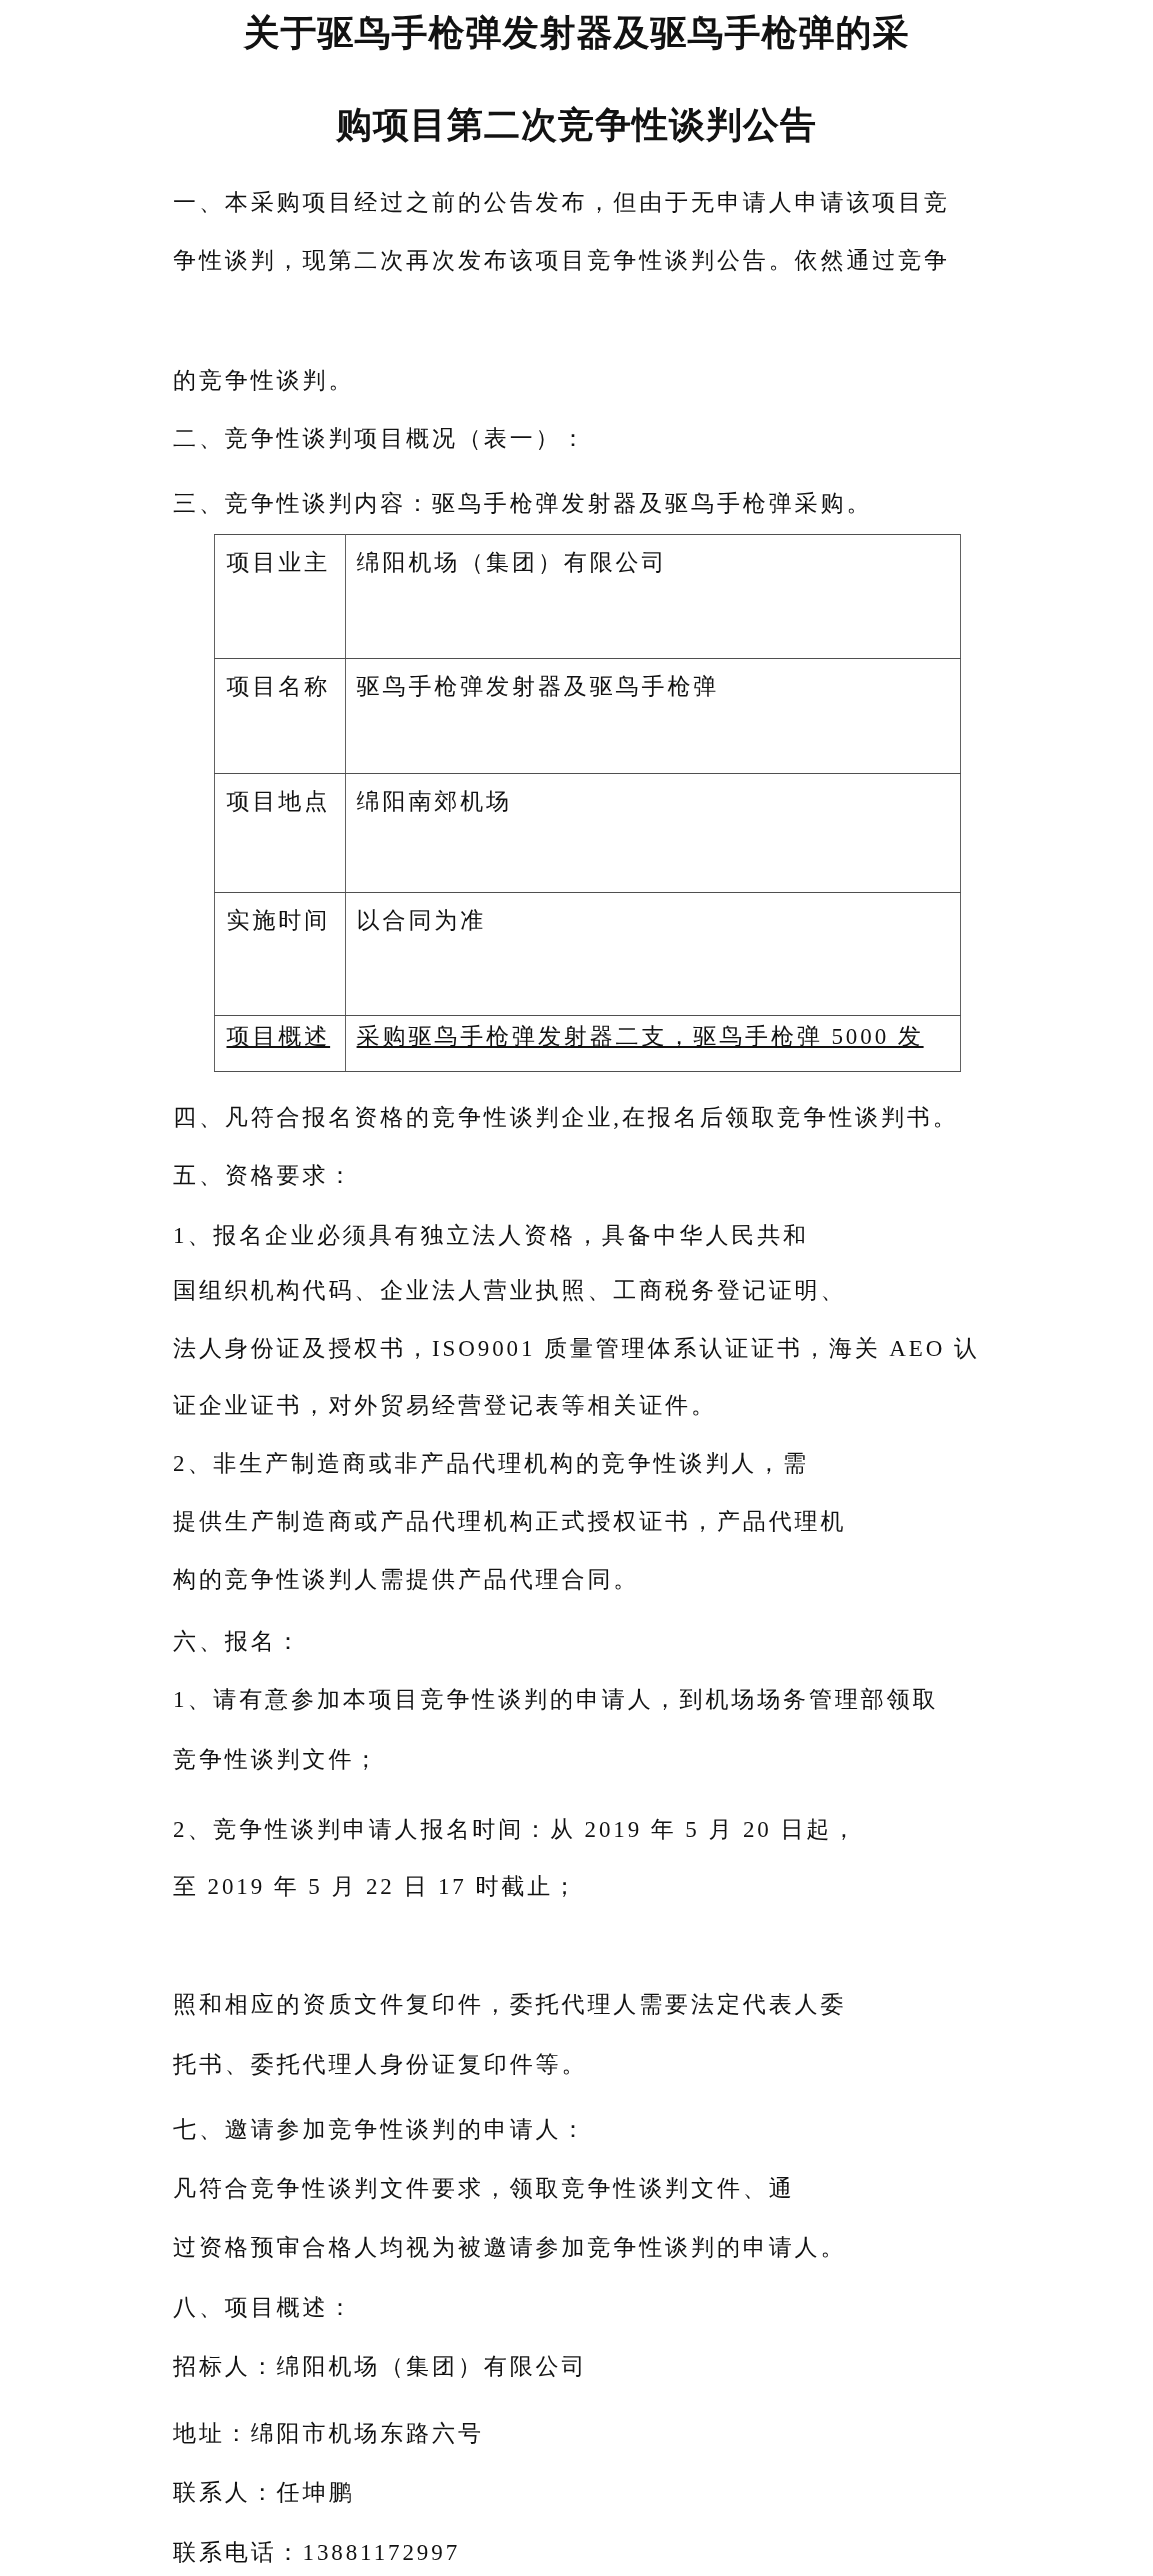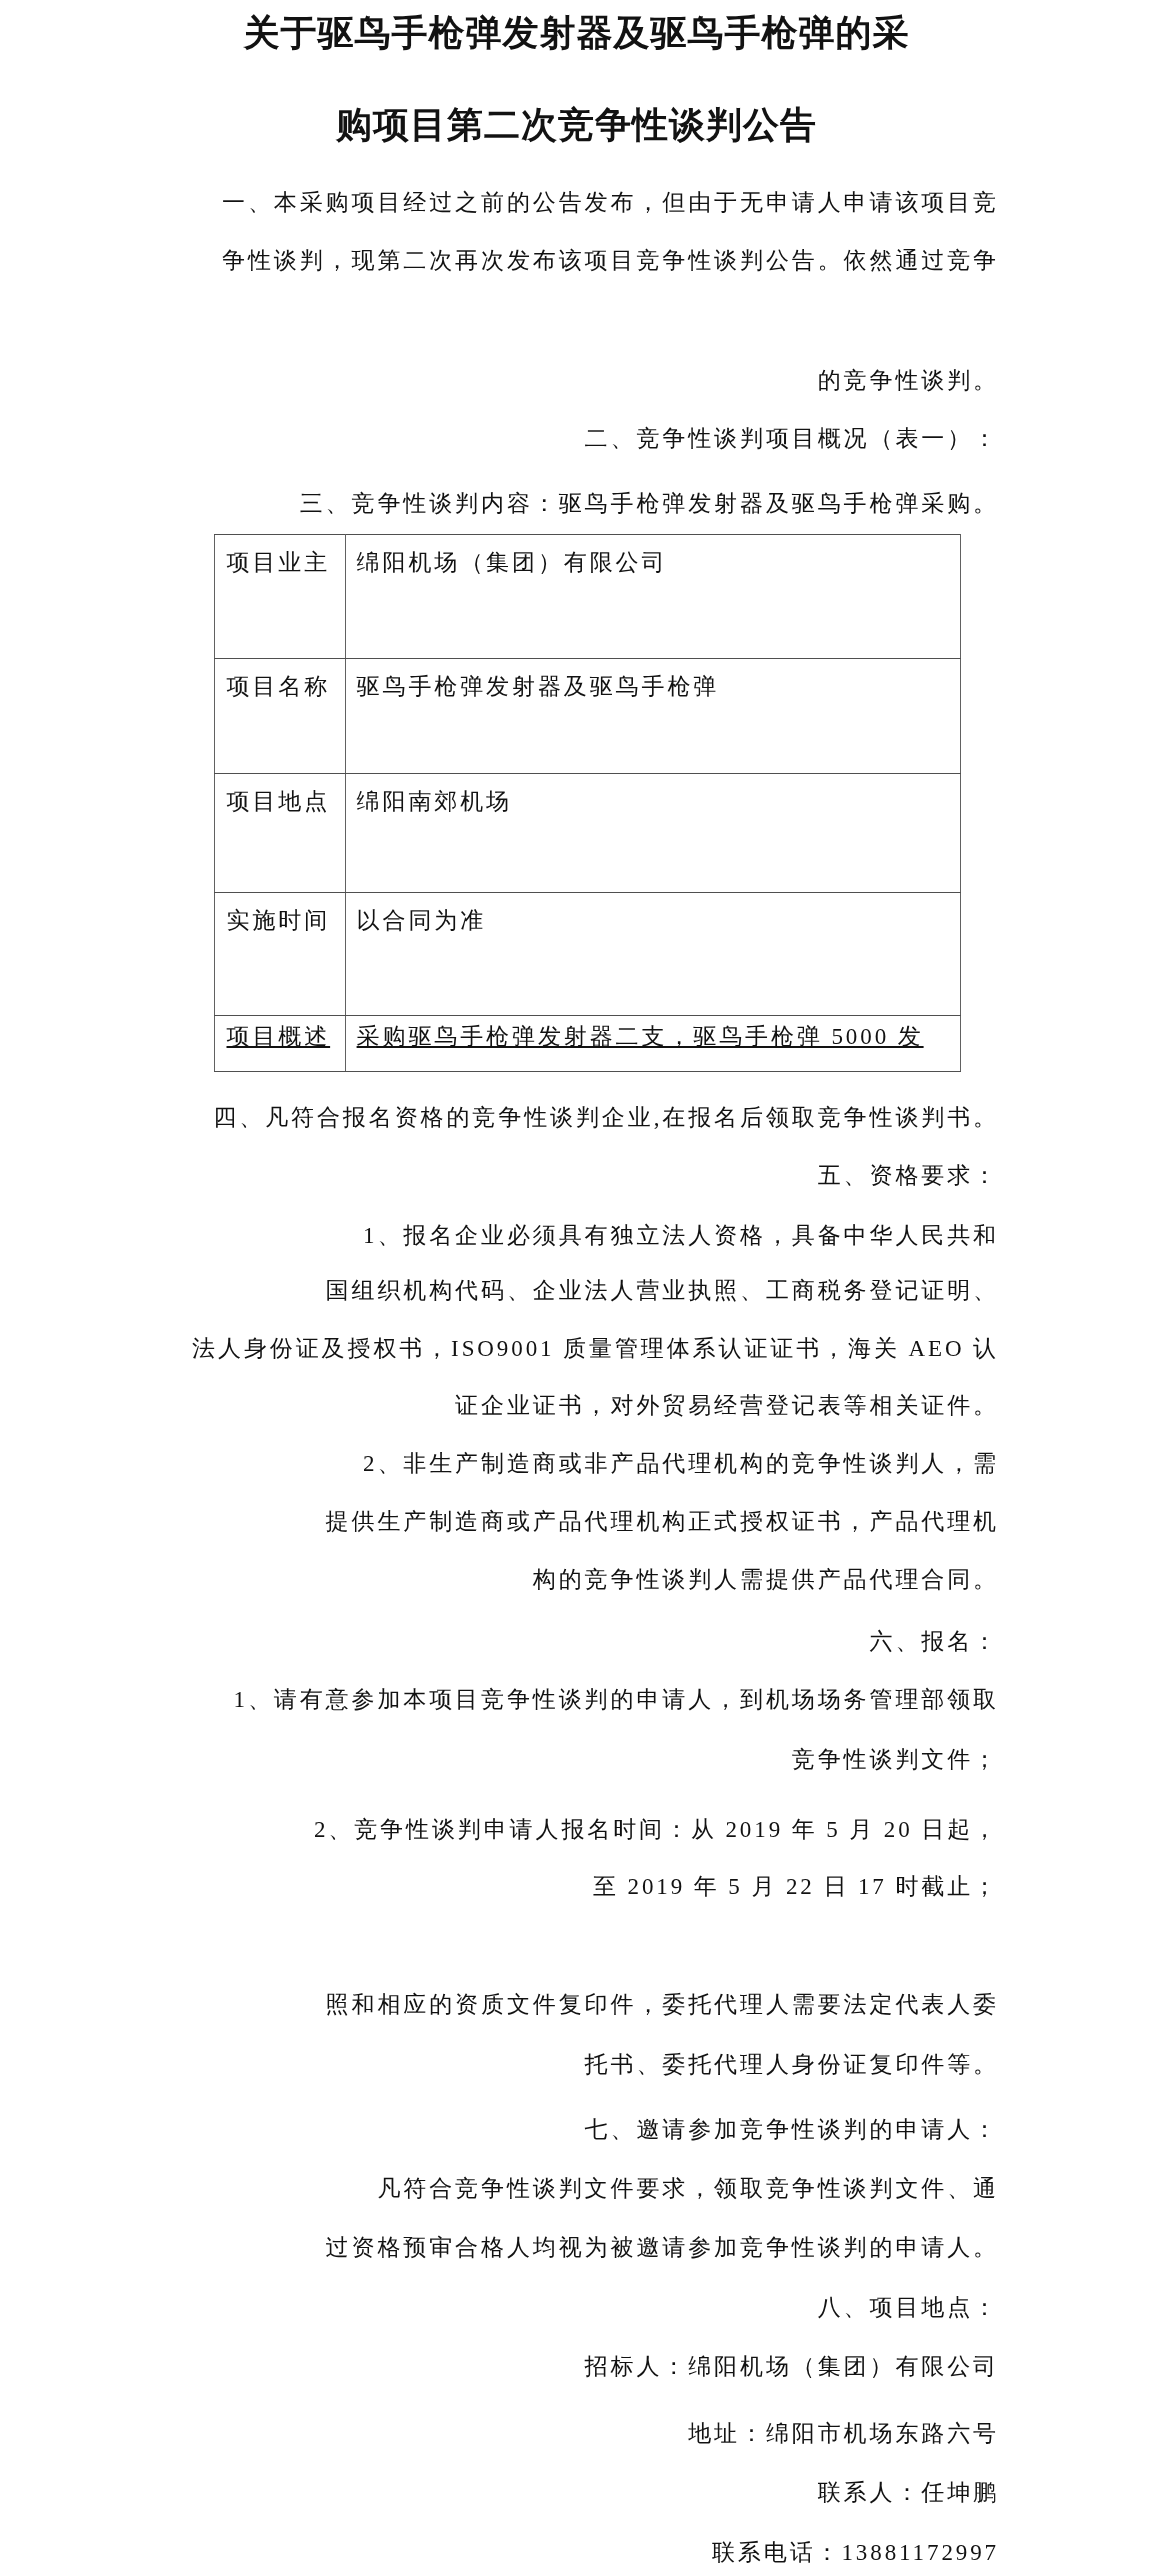--- a/index.html
+++ b/index.html
@@ -27,21 +27,20 @@
     white-space: nowrap;
   }
   .line {
     position: absolute;
     left: 173px;
     width: 826px;
     font-size: 23px;
     line-height: 31px;
     letter-spacing: 2.9px;
     white-space: nowrap;
-    text-align: right;
   }
   table.info-table {
     position: absolute;
     left: 214px;
     top: 534px;
     width: 747px;
     border-collapse: collapse;
     table-layout: fixed;
   }
   table.info-table td {
@@ -122,20 +121,20 @@
   <div class="line" style="top:1626px">六、报名：</div>
   <div class="line" style="top:1684px">1、请有意参加本项目竞争性谈判的申请人，到机场场务管理部领取</div>
   <div class="line" style="top:1744px">竞争性谈判文件；</div>
   <div class="line" style="top:1814px">2、竞争性谈判申请人报名时间：从 2019 年 5 月 20 日起，</div>
   <div class="line" style="top:1871px">至 2019 年 5 月 22 日 17 时截止；</div>
   <div class="line" style="top:1989px">照和相应的资质文件复印件，委托代理人需要法定代表人委</div>
   <div class="line" style="top:2049px">托书、委托代理人身份证复印件等。</div>
   <div class="line" style="top:2114px">七、邀请参加竞争性谈判的申请人：</div>
   <div class="line" style="top:2173px">凡符合竞争性谈判文件要求，领取竞争性谈判文件、通</div>
   <div class="line" style="top:2232px">过资格预审合格人均视为被邀请参加竞争性谈判的申请人。</div>
-  <div class="line" style="top:2292px">八、项目地点：</div>
+  <div class="line" style="top:2292px">八、项目概述：</div>
   <div class="line" style="top:2351px">招标人：绵阳机场（集团）有限公司</div>
   <div class="line" style="top:2418px">地址：绵阳市机场东路六号</div>
   <div class="line" style="top:2477px">联系人：任坤鹏</div>
   <div class="line" style="top:2537px">联系电话：13881172997</div>
 
 </div>
 
 
 </body></html>

